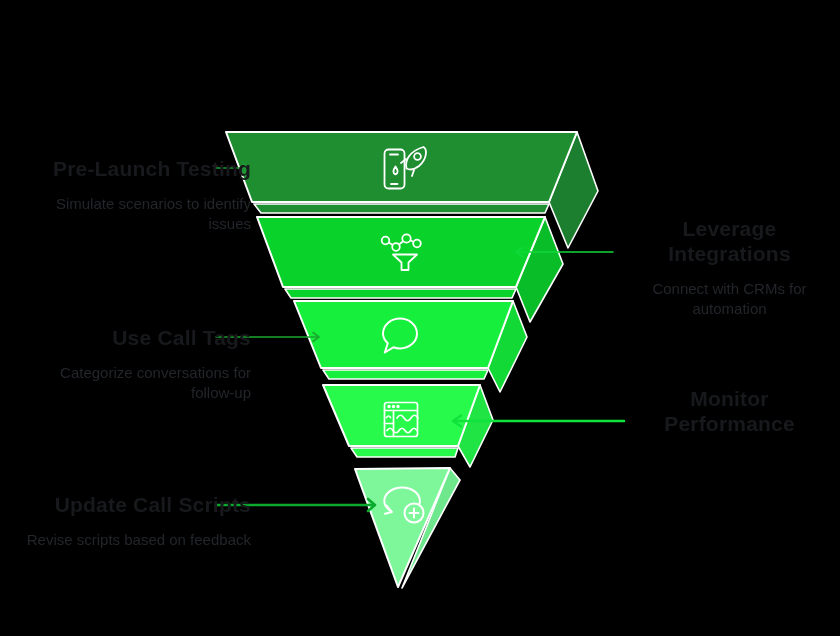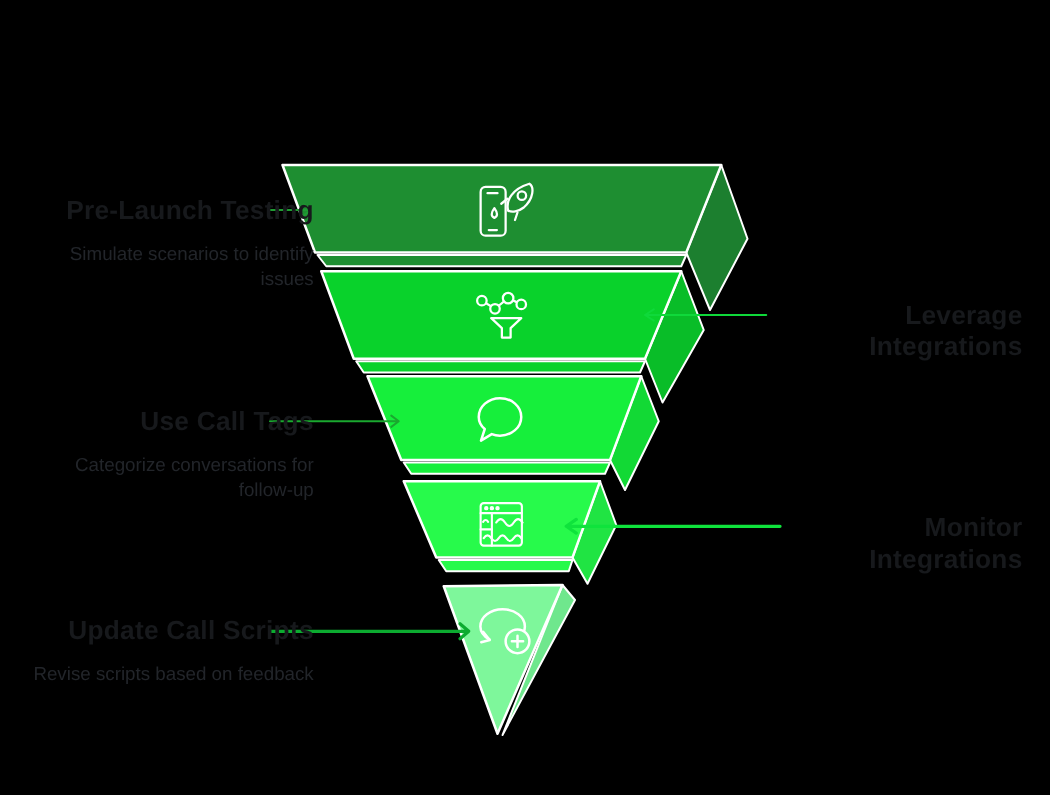--- a/index.html
+++ b/index.html
@@ -20,21 +20,21 @@
   .label { position:absolute; }
   .label .title {
     font-size:21px; font-weight:700; line-height:1.2;
     color:var(--title-text,#17191c); letter-spacing:.2px;
   }
   .label .subtitle {
     margin-top:13px; font-size:15px; font-weight:400; line-height:1.32;
     color:var(--subtitle-text,#22252a);
   }
   .label.left  { right:637px; width:225px; text-align:right; }
-  .label.right { left:613px;  width:205px; text-align:right;margin-top:24px;  }
+  .label.right { left:627px;  width:205px; text-align:center;  }
   .pos-l1 { top:156px; }
   .pos-l2 { top:325px; }
   .pos-l3 { top:492px; }
   .pos-r1 { top:216px; }
   .pos-r2 { top:386px; }
 </style>
 </head>
 <body>
 
 <div class="canvas">
@@ -124,18 +124,19 @@
     <div class="title">Use Call Tags</div>
     <div class="subtitle">Categorize conversations for follow-up</div>
   </div>
   <div class="label left pos-l3">
     <div class="title">Update Call Scripts</div>
     <div class="subtitle">Revise scripts based on feedback</div>
   </div>
 
   <div class="label right pos-r1">
     <div class="title">Leverage Integrations</div>
+    <div class="subtitle">Connect with CRMs for automation</div>
   </div>
   <div class="label right pos-r2">
-    <div class="title">Monitor Integrations</div>
+    <div class="title">Monitor Performance</div>
   </div>
 
 </div>
 
 </body></html>

